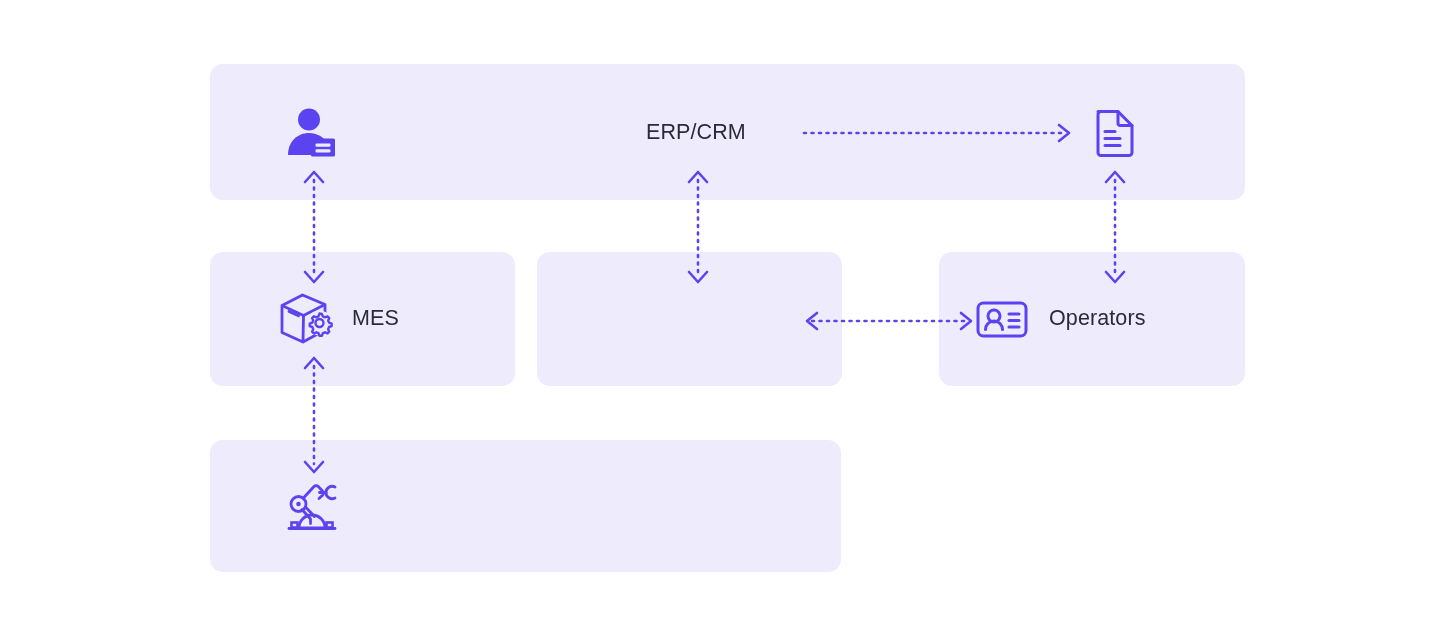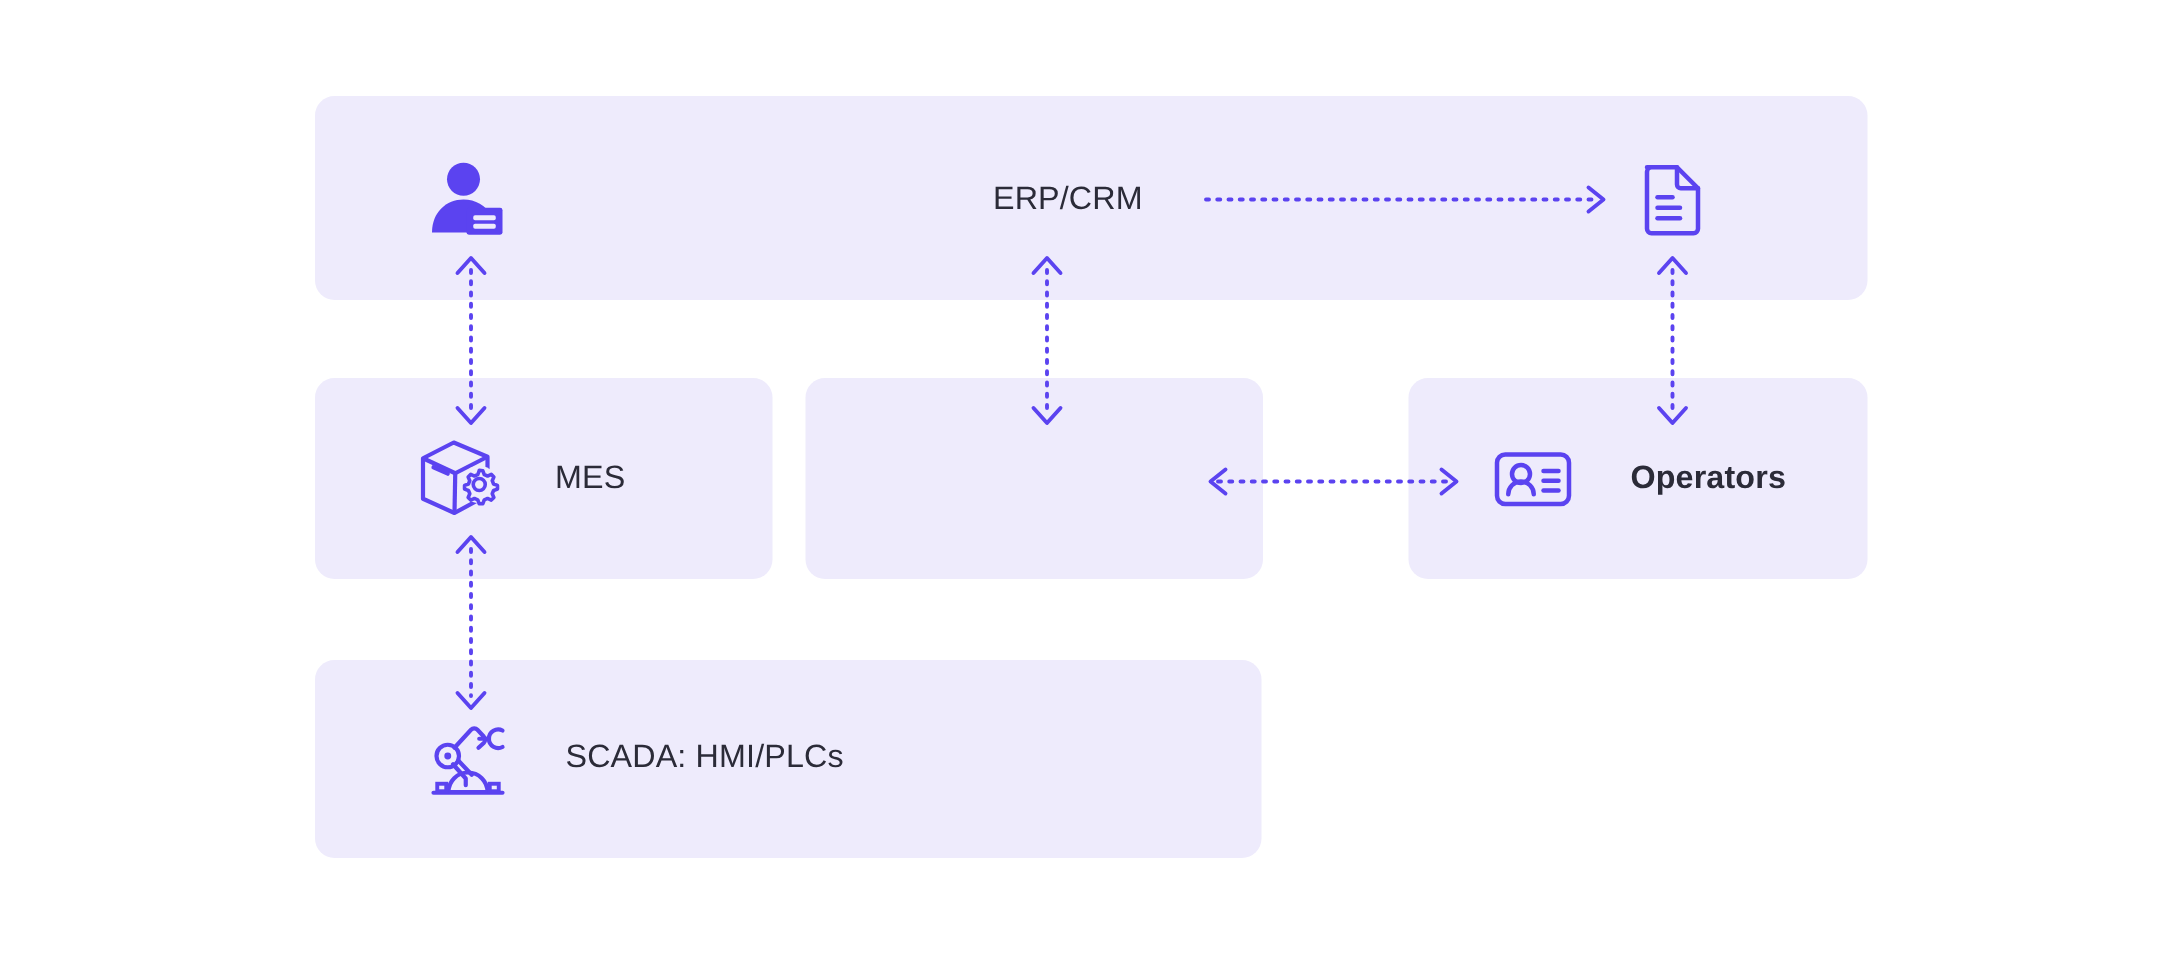--- a/index.html
+++ b/index.html
@@ -31,21 +31,21 @@
   #panel-mes      { left: 210px; top: 252px; width: 305px;  height: 134px; }
   #panel-wms      { left: 537px; top: 252px; width: 305px;  height: 134px; }
   #panel-operators{ left: 939px; top: 252px; width: 306px;  height: 134px; }
   #panel-scada    { left: 210px; top: 440px; width: 631px;  height: 132px; }
 
   
   .node {
     position: absolute;
     display: flex;
     align-items: center;
-    gap: 36px;
+    gap: 18px;
   }
   .node-icon {
     width: 58px;
     height: 58px;
     flex: 0 0 58px;
     display: flex;
     align-items: center;
     justify-content: center;
   }
   .node-icon svg { display: block; overflow: visible; }
@@ -56,30 +56,29 @@
     letter-spacing: 0.1px;
     white-space: nowrap;
   }
   .label-only {
     position: absolute;
     font-size: 21.5px;
     line-height: 1;
     color: #2b2b38;
     letter-spacing: 0.1px;
     white-space: nowrap;
-    margin-left: 16px;
   }
 
   
   #node-person    { left: 284px; top: 103px; }
   #node-erpcrm    { left: 646px; top: 122px; }
   #node-document  { left: 1086px; top: 103px; }
   #node-mes       { left: 276px; top: 290px; }
   #node-wms       { left: 608px; top: 290px; }
-  #node-operators { left: 993px; top: 290px; font-weight: bold; }
+  #node-operators { left: 973px; top: 290px; }
   #node-scada     { left: 283px; top: 476px; }
 
   
   .connector {
     position: absolute;
     pointer-events: none;
   }
   .connector svg { display: block; overflow: visible; }
 
   #conn-person-mes      { left: 296px;  top: 168px; }
@@ -212,16 +211,15 @@
         <line x1="38.5" y1="18.5" x2="45" y2="18.5" stroke="#5b43f0" stroke-width="2.8" stroke-linecap="round"></line>
         <path d="M54 13 a6.2 6.2 0 1 0 0 11" fill="none" stroke="#5b43f0" stroke-width="2.8" stroke-linecap="round"></path>
         <path d="M21 35.5 L29.5 45 L29.5 49.5" fill="none" stroke="#5b43f0" stroke-width="2.8" stroke-linejoin="round" stroke-linecap="round"></path>
         <path d="M24.5 33 L33.5 42.5" fill="none" stroke="#5b43f0" stroke-width="2.8" stroke-linecap="round"></path>
         <path d="M18 54 a13 13 0 0 1 26 0 Z" fill="none" stroke="#5b43f0" stroke-width="2.8" stroke-linejoin="round"></path>
         <line x1="8" y1="54.5" x2="54" y2="54.5" stroke="#5b43f0" stroke-width="2.8" stroke-linecap="round"></line>
         <rect x="10.5" y="48.5" width="6" height="5" fill="none" stroke="#5b43f0" stroke-width="2.6"></rect>
         <rect x="45.5" y="48.5" width="6" height="5" fill="none" stroke="#5b43f0" stroke-width="2.6"></rect>
       </svg>
     </span>
-    <span class="node-label">SCADA: HMI/PLCs</span>
   </div>
 
 </div>
 
 </body></html>

